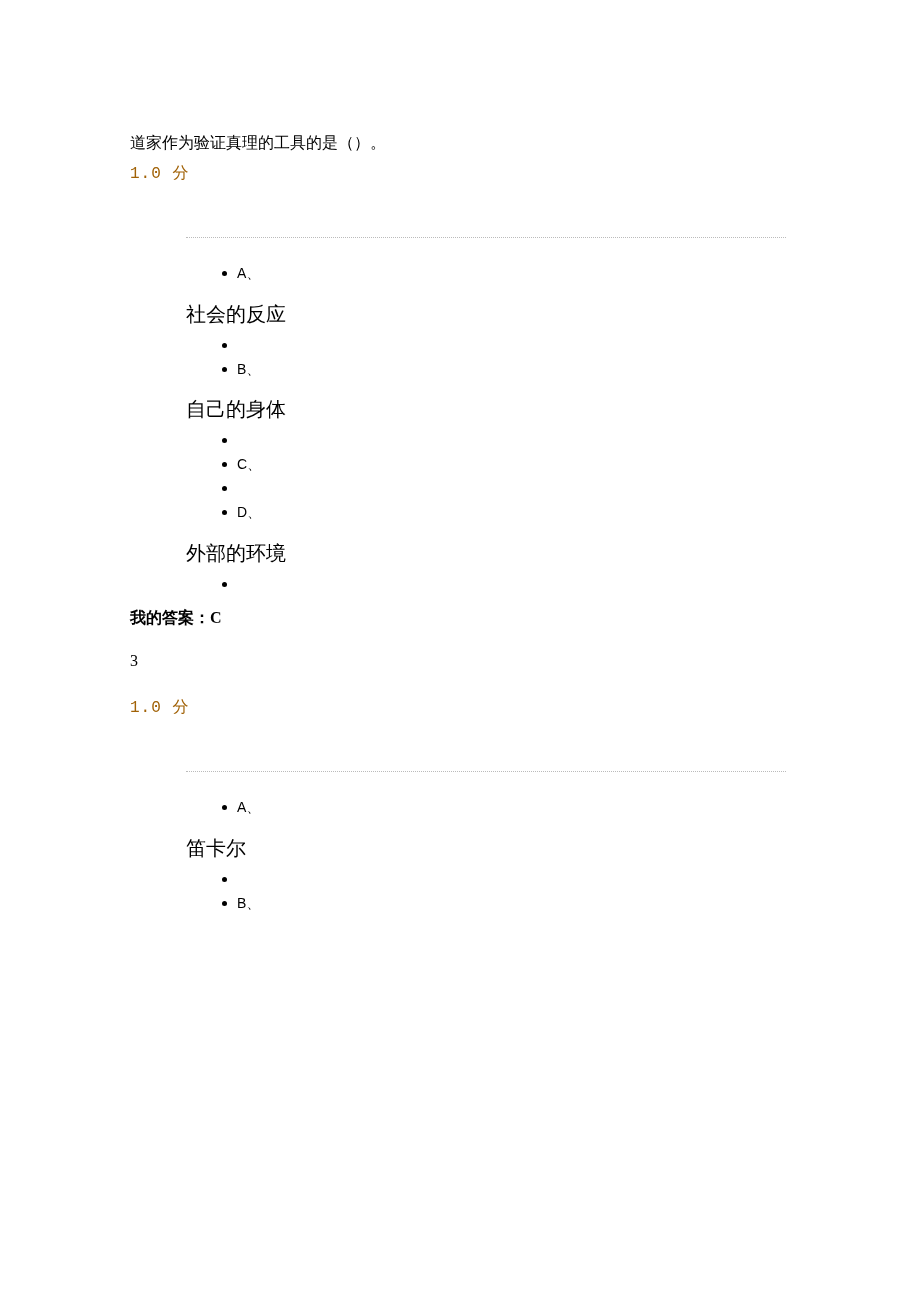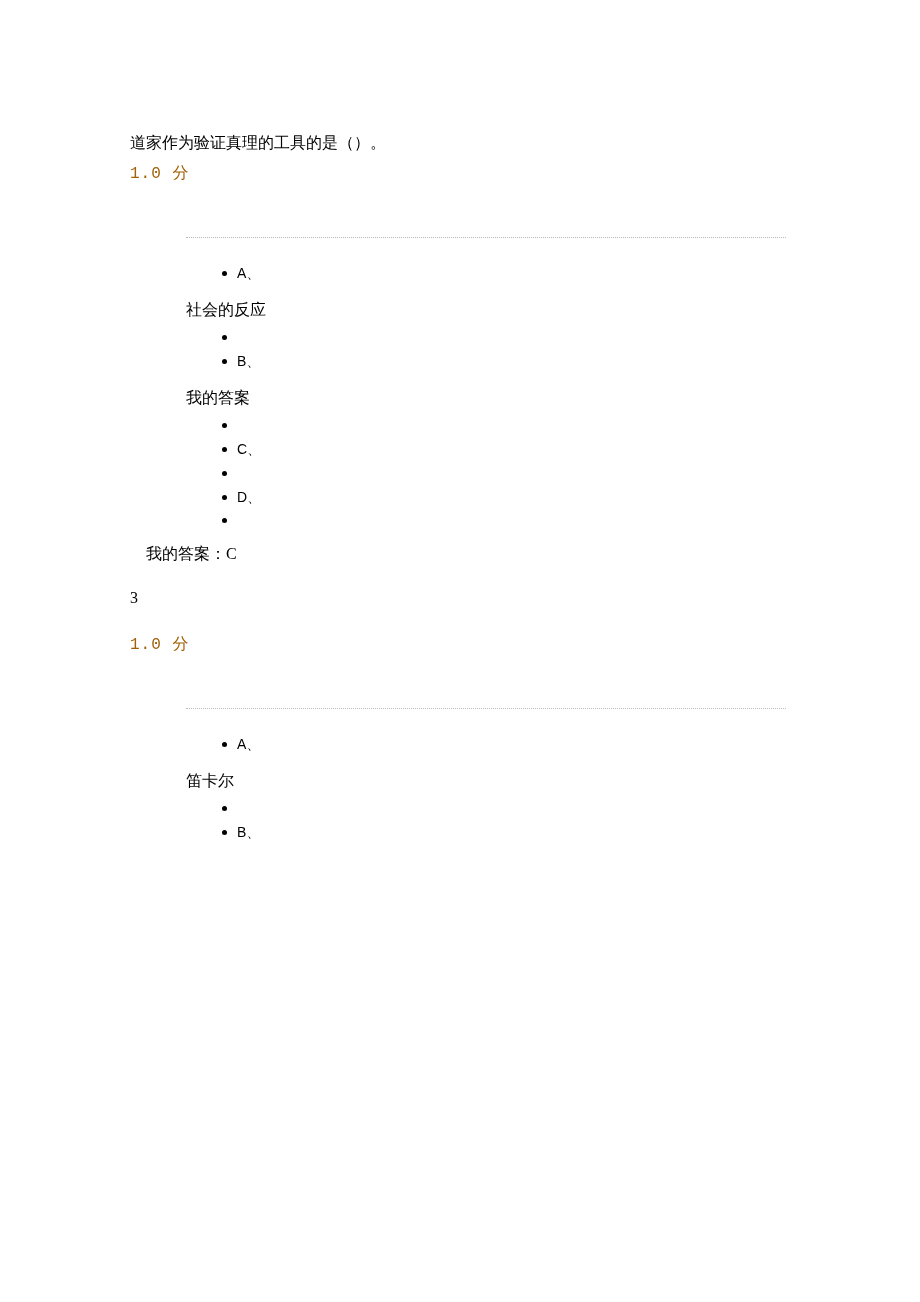--- a/index.html
+++ b/index.html
@@ -54,25 +54,26 @@
     margin-right: 10px;
     flex: 0 0 auto;
   }
   .option-letter {
     font-family: Arial, "Microsoft YaHei", sans-serif;
     font-size: 14px;
   }
   .option-text {
     margin: 8px 0 10px 0;
     font-family: "SimSun", "宋体", serif;
-    font-size: 16px;
+    font-size: 20px;
   }
   .my-answer {
-    margin: 10px 0 18px 16px;
+    margin: 10px 0 18px 0;
     font-family: "SimSun", "宋体", serif;
+    font-weight: bold;
   }
   .q-number {
     margin: 0 0 22px 0;
     font-family: "SimSun", "宋体", serif;
     font-size: 16px;
   }
 </style>
 </head>
 <body>
 
@@ -91,37 +92,38 @@
     </div>
     <div class="option-text">社会的反应</div>
     <div class="bullet-row">
       <span class="bullet-dot"></span>
     </div>
 
     <div class="bullet-row">
       <span class="bullet-dot"></span>
       <span class="option-letter">B、</span>
     </div>
-    <div class="option-text">我的答案</div>
+    <div class="option-text">自己的身体</div>
     <div class="bullet-row">
       <span class="bullet-dot"></span>
     </div>
 
     <div class="bullet-row">
       <span class="bullet-dot"></span>
       <span class="option-letter">C、</span>
     </div>
     <div class="bullet-row">
       <span class="bullet-dot"></span>
     </div>
 
     <div class="bullet-row">
       <span class="bullet-dot"></span>
       <span class="option-letter">D、</span>
     </div>
+    <div class="option-text">外部的环境</div>
     <div class="bullet-row">
       <span class="bullet-dot"></span>
     </div>
 
   </div>
 
   <div class="my-answer">
     <span>我的答案：</span><span>C</span>
   </div>
 

